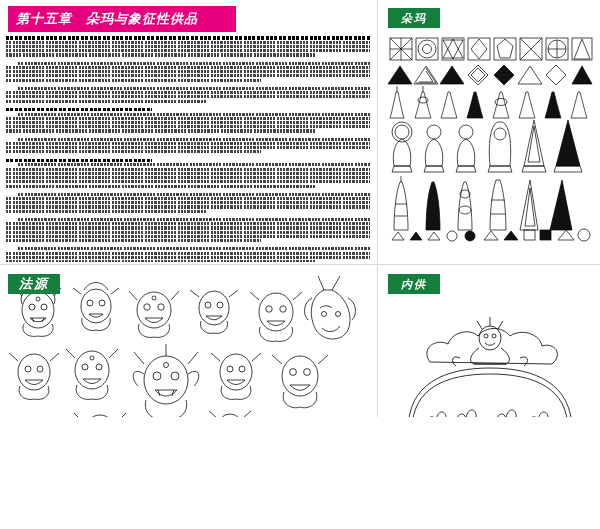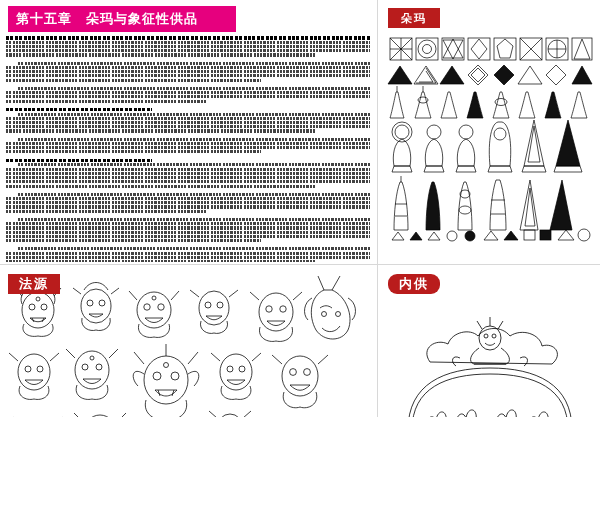--- a/index.html
+++ b/index.html
@@ -10,33 +10,34 @@
     height: 529px;
     background: #ffffff;
     font-family: "DejaVu Sans", sans-serif;
   }
   #page {
     position: relative;
     width: 600px;
     height: 417px;
     background: #ffffff;
     overflow: hidden;
+    font-style: italic;
   }
 
   
   .panel {
     position: absolute;
     background: #ffffff;
     overflow: hidden;
   }
 
   
   .tag {
     position: absolute;
-    background: #b91c1c;
+    background: #15803d;
     color: #ffffff;
     font-family: "DejaVu Sans", sans-serif;
     font-weight: bold;
     letter-spacing: 2px;
     display: flex;
     align-items: center;
     justify-content: center;
     z-index: 5;
   }
 
@@ -96,21 +97,21 @@
   #tag-duoma { left: 388px; top: 8px; width: 52px; height: 20px; font-size: 11px; }
   #duoma-art { position: absolute; left: 386px; top: 34px; width: 210px; height: 222px; }
 
   
   #panel-fayuan { left: 0; top: 266px; width: 375px; height: 263px; }
   #tag-fayuan { left: 8px; top: 274px; width: 52px; height: 20px; font-size: 13px; }
   #fayuan-art { position: absolute; left: 8px; top: 276px; width: 360px; height: 248px; }
 
   
   #panel-neigong { left: 380px; top: 266px; width: 220px; height: 263px; }
-  #tag-neigong { left: 388px; top: 274px; width: 52px; height: 20px; font-size: 13px; border-radius: 9px; }
+  #tag-neigong { left: 388px; top: 274px; width: 52px; height: 20px; font-size: 11px; }
   #neigong-art { position: absolute; left: 388px; top: 298px; width: 204px; height: 220px; }
 
   
   .divider { position: absolute; background: #d8d8d8; }
   #div-v { left: 377px; top: 0; width: 1px; height: 529px; }
   #div-h { left: 0; top: 264px; width: 600px; height: 1px; }
 
   svg { display: block; }
 </style>
 </head>

